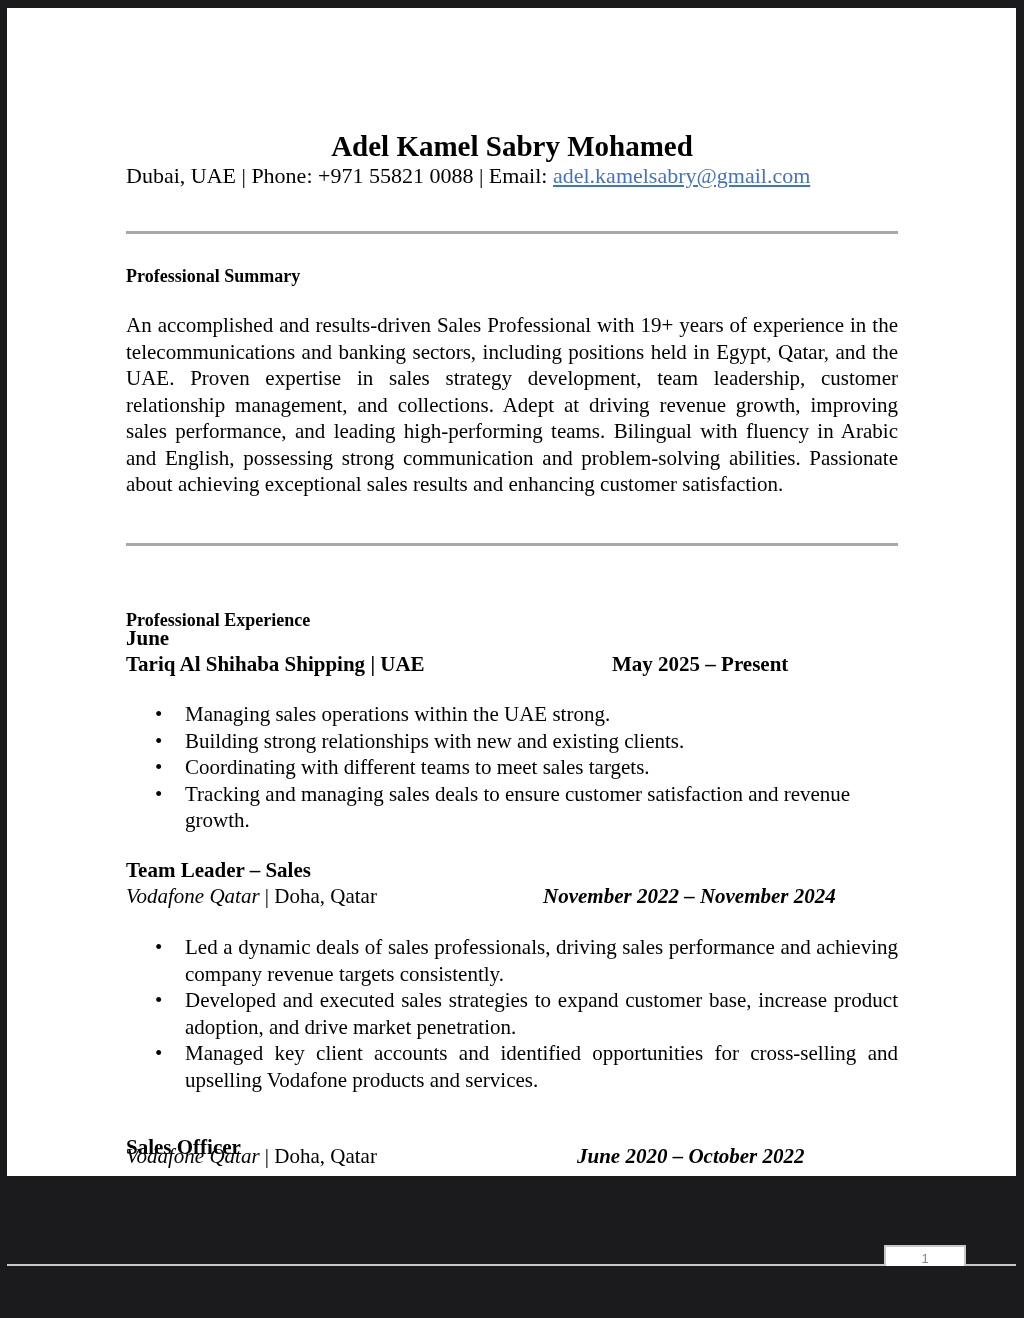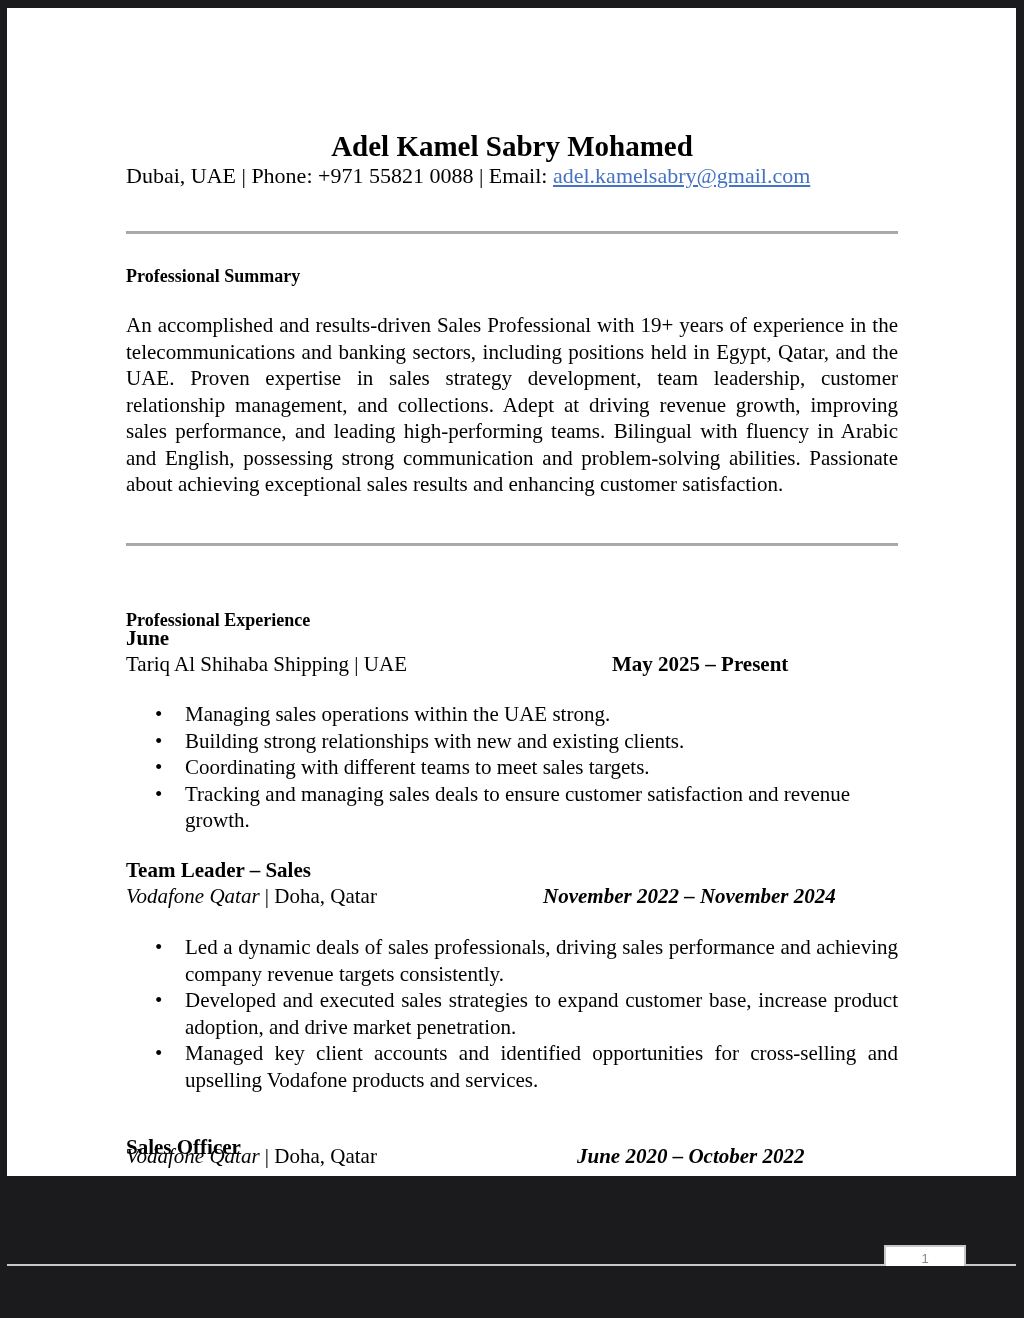--- a/index.html
+++ b/index.html
@@ -152,21 +152,21 @@
     <div class="rule" style="top:223px;"></div>
 
     <div class="section-title" style="top:254px;">Professional Summary</div>
     <div class="para" style="top:304px;">An accomplished and results-driven Sales Professional with 19+ years of experience in the telecommunications and banking sectors, including positions held in Egypt, Qatar, and the UAE. Proven expertise in sales strategy development, team leadership, customer relationship management, and collections. Adept at driving revenue growth, improving sales performance, and leading high-performing teams. Bilingual with fluency in Arabic and English, possessing strong communication and problem-solving abilities. Passionate about achieving exceptional sales results and enhancing customer satisfaction.</div>
 
     <div class="rule" style="top:535px;"></div>
 
     <div class="section-title" style="top:566px;margin-top:32px;">Professional Experience</div>
 
     <div class="job-title" style="top:616px;">June</div>
-    <div class="job-meta" style="top:642px;"><span>Tariq Al Shihaba Shipping</span><span> | UAE</span></div>
+    <div class="job-meta" style="top:642px;font-weight:bold;"><span>Tariq Al Shihaba Shipping</span><span> | UAE</span></div>
     <div class="job-date" style="top:642px; left:486px;">May 2025 – Present</div>
     <ul class="bullets" style="top:693px;">
       <li><span class="dot">•</span><span>Managing sales operations within the UAE strong.</span></li>
       <li><span class="dot">•</span><span>Building strong relationships with new and existing clients.</span></li>
       <li><span class="dot">•</span><span>Coordinating with different teams to meet sales targets.</span></li>
       <li style="text-align:left;"><span class="dot">•</span><span>Tracking and managing sales deals to ensure customer satisfaction and revenue growth.</span></li>
     </ul>
 
     <div class="job-title" style="top:848px;">Team Leader – Sales</div>
     <div class="job-meta" style="top:874px;"><span class="italic">Vodafone Qatar</span><span> | Doha, Qatar</span></div>

